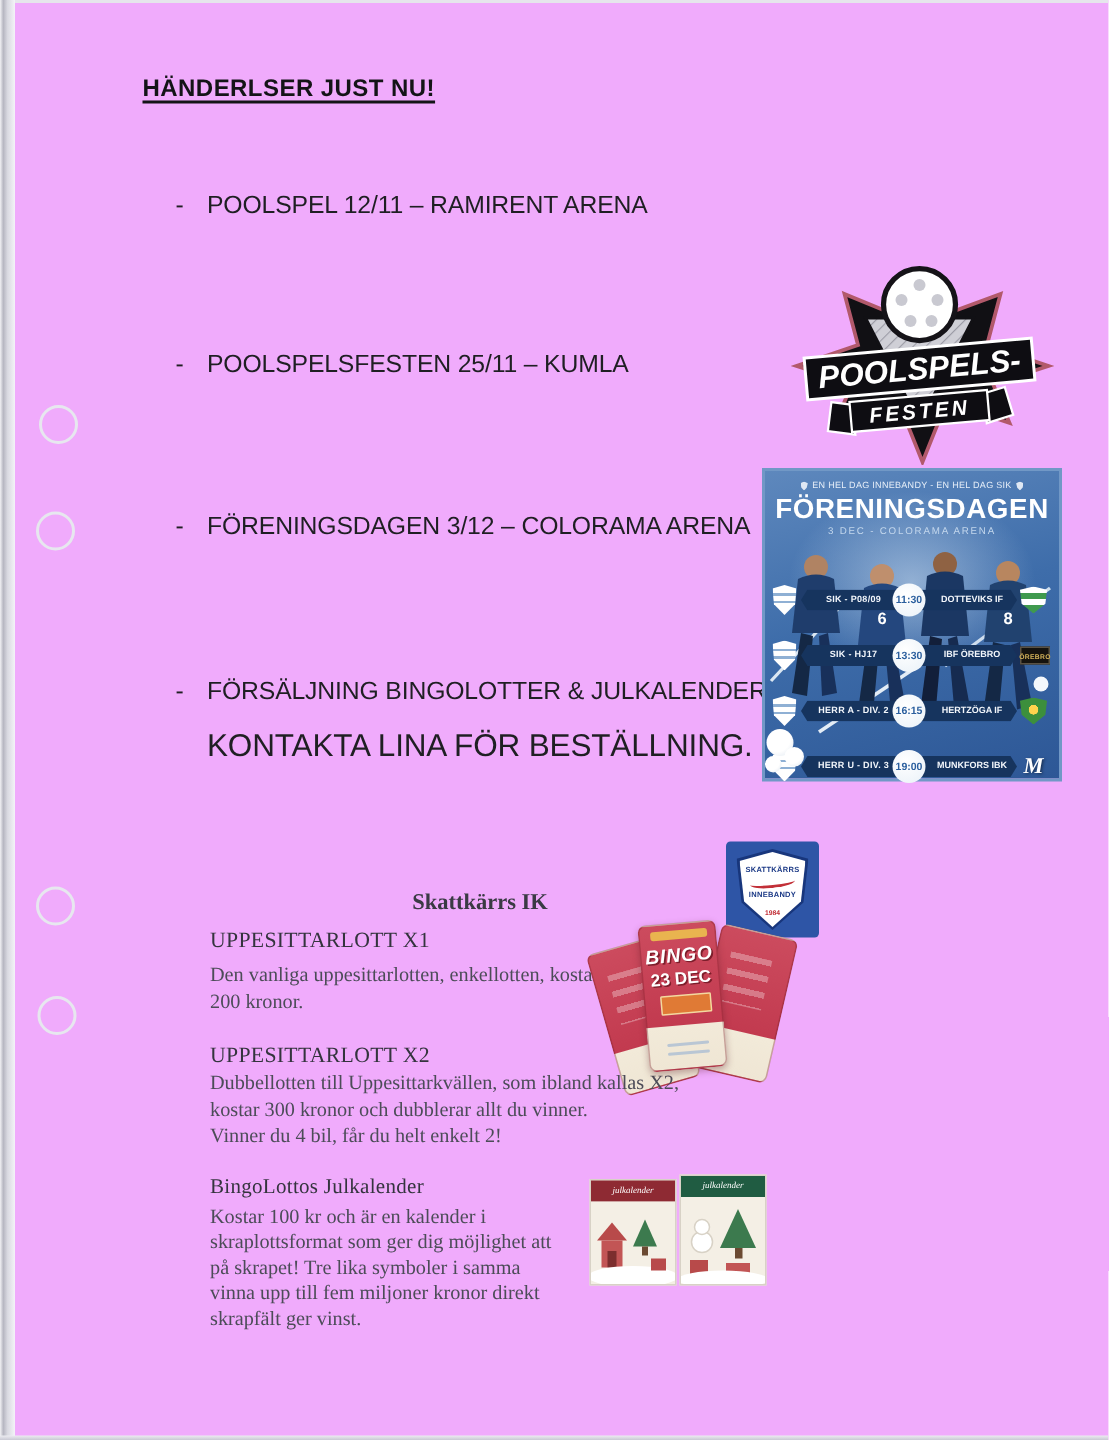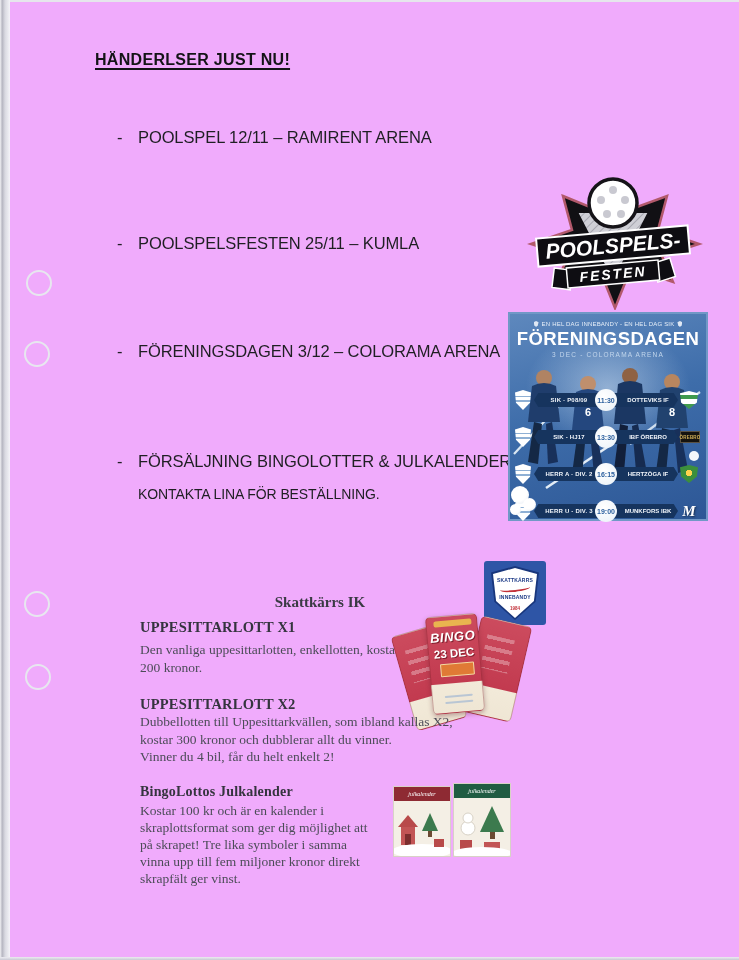--- a/index.html
+++ b/index.html
@@ -13,21 +13,21 @@
              background:linear-gradient(180deg,#ececf1,#c9c9d4);}
   .hole{position:absolute;width:22px;height:22px;border-radius:50%;border:2px solid #e7e7ef;}
   .hA{left:26px;top:270px}.hB{left:24px;top:341px}.hC{left:24px;top:591px}.hD{left:25px;top:664px}
 
   
   .heading{position:absolute;left:95px;top:51px;font-size:16px;font-weight:700;color:#141417;
            letter-spacing:.3px;text-decoration:underline;text-decoration-thickness:1.5px;text-underline-offset:3px;}
   .bullet{position:absolute;left:117px;display:flex;font-size:16.5px;color:#1f1f23;letter-spacing:-.1px;}
   .dash{width:21px;}
   .b1{top:128px}.b2{top:234px}.b3{top:342px}.b4{top:452px}
-  .b4b{position:absolute;left:138px;top:486px;font-size:14px;color:#1f1f23;letter-spacing:-.1px;}
+  .b4b{position:absolute;left:138px;top:486px;font-size:21px;color:#1f1f23;letter-spacing:-.1px;}
 
   
   .pslogo{position:absolute;left:525px;top:170px;width:180px;height:140px;}
 
   
   .poster{position:absolute;left:508px;top:312px;width:200px;height:209px;box-sizing:border-box;
           border:2px solid #7198c6;
           background:linear-gradient(165deg,#5e88bd 0%,#3e6daa 45%,#2d5796 100%);}
   .p-glow{position:absolute;inset:0;background:radial-gradient(ellipse 60% 42% at 50% 36%,rgba(225,238,250,.5),rgba(225,238,250,0) 70%);}
   .p-tagline{position:absolute;top:7px;left:0;right:0;display:flex;align-items:center;justify-content:center;
@@ -60,21 +60,21 @@
       background:radial-gradient(circle at 50% 45%,#ffd34d 0 24%,#3c8f3c 25%);}
   .l3{display:flex;align-items:center;justify-content:center;font-size:15px;font-weight:900;font-style:italic;
       color:#fff;text-shadow:1px 1px 2px rgba(0,0,0,.45);font-family:"Liberation Serif",serif;}
   .snow{position:absolute;border-radius:50%;background:radial-gradient(circle at 38% 35%,#fff 55%,#dce5ee);z-index:4;}
   .s1{left:1px;top:172px;width:18px;height:18px}.s2{left:13px;top:184px;width:13px;height:13px}.s3{left:0;top:190px;width:11px;height:11px}
 
   
   .serif{font-family:"Liberation Serif",serif;}
   .intro1{position:absolute;left:110px;top:575px;width:420px;text-align:center;font-size:15px;color:#4c4c58;}
   .intro2{position:absolute;left:110px;top:594px;width:420px;text-align:center;font-size:15px;font-weight:700;color:#3a3a44;}
-  .sec-h{position:absolute;left:140px;font-weight:700;font-size:14.5px;color:#34343e;letter-spacing:.2px;}
+  .sec-h{position:absolute;left:140px;font-weight:400;font-size:14.5px;color:#34343e;letter-spacing:.2px;}
   .hx1{top:619px}.hx2{top:696px}.hjul{top:784px;font-size:14px;}
   .par{position:absolute;left:140px;font-size:13.5px;color:#4c4c58;line-height:17.5px;}
   .px1{top:641px}.px2{top:713px}.pjul{top:802px;line-height:17px;}
 
   
   .sklogo{position:absolute;left:484px;top:561px;width:62px;height:64px;background:#2e55a6;border-radius:3px;}
   .sk-outer{position:absolute;left:7px;top:5px;width:48px;height:54px;background:#18367c;
             clip-path:polygon(50% 0,100% 12%,93% 66%,50% 100%,7% 66%,0 12%);}
   .sk-shield{position:absolute;left:2px;top:2px;width:44px;height:50px;background:#fff;
             clip-path:polygon(50% 0,100% 12%,93% 66%,50% 100%,7% 66%,0 12%);}

